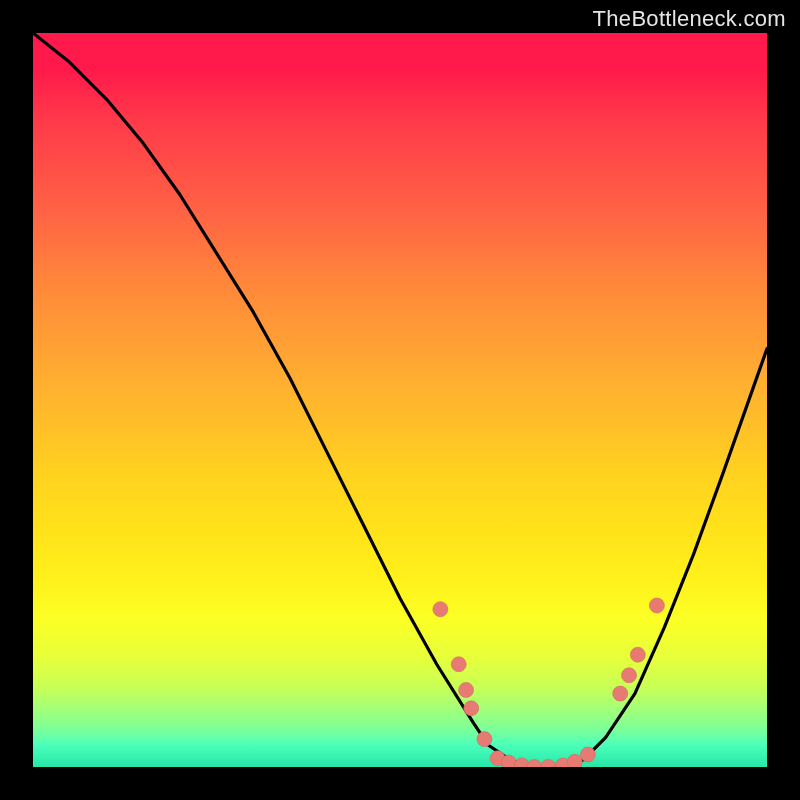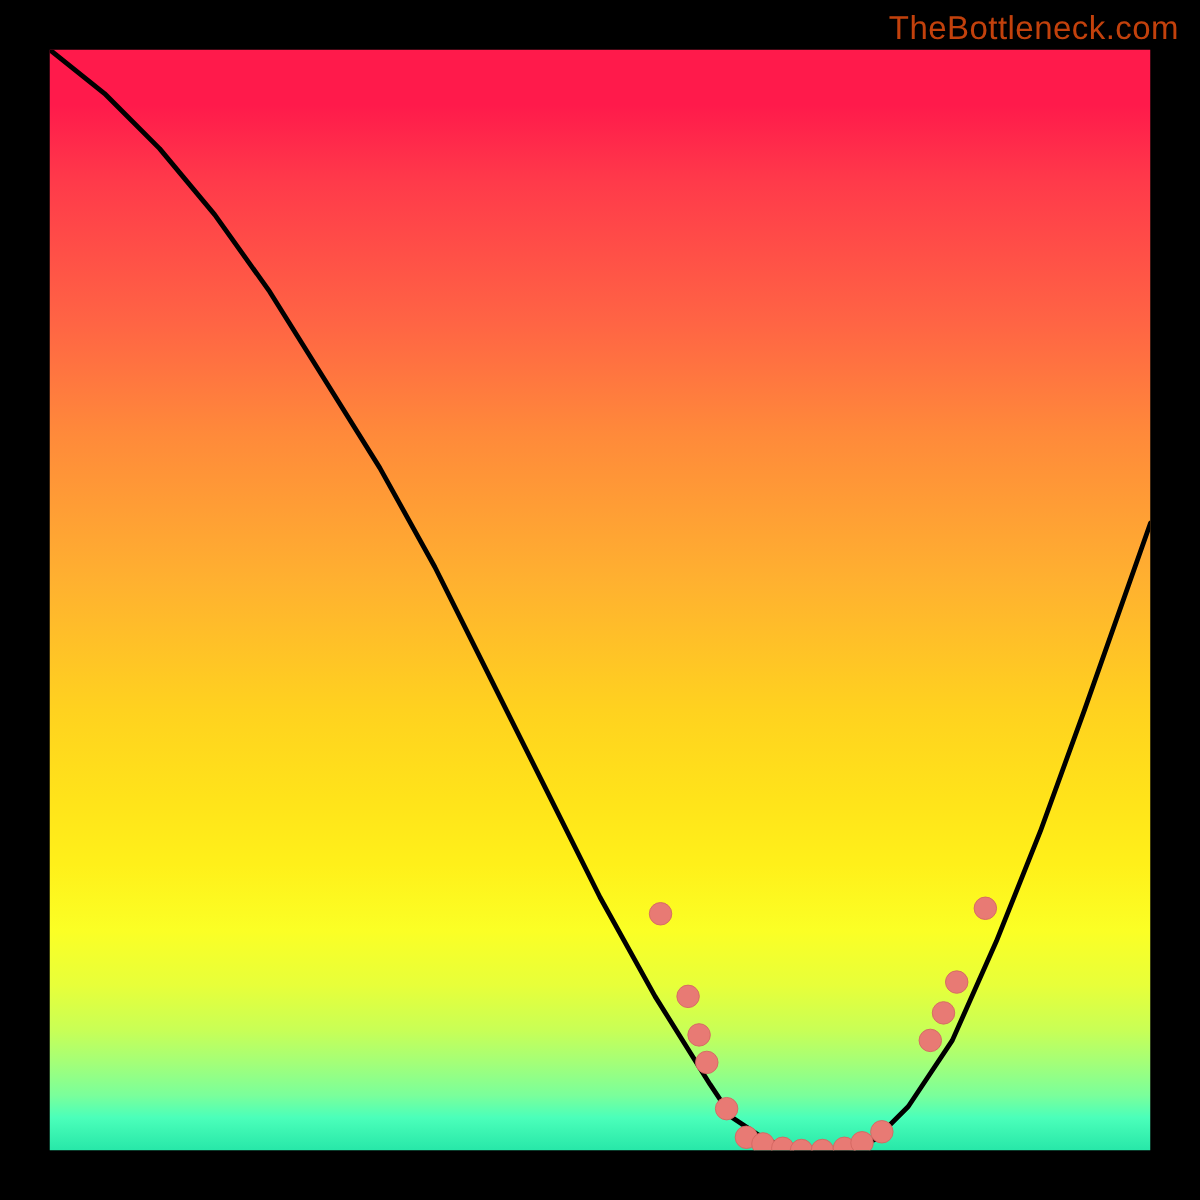--- a/index.html
+++ b/index.html
@@ -14,21 +14,21 @@
   .stage {
     position: relative;
     width: 800px;
     height: 800px;
     background: #000;
   }
   .watermark {
     position: absolute;
     top: 6px;
     right: 14px;
-    color: #c2410c;
+    color: #e5e5e5;
     font-size: 22px;
     font-weight: 400;
     letter-spacing: 0.3px;
     user-select: none;
   }
   .plot-area {
     position: absolute;
     left: 33px;
     top: 33px;
     width: 734px;

